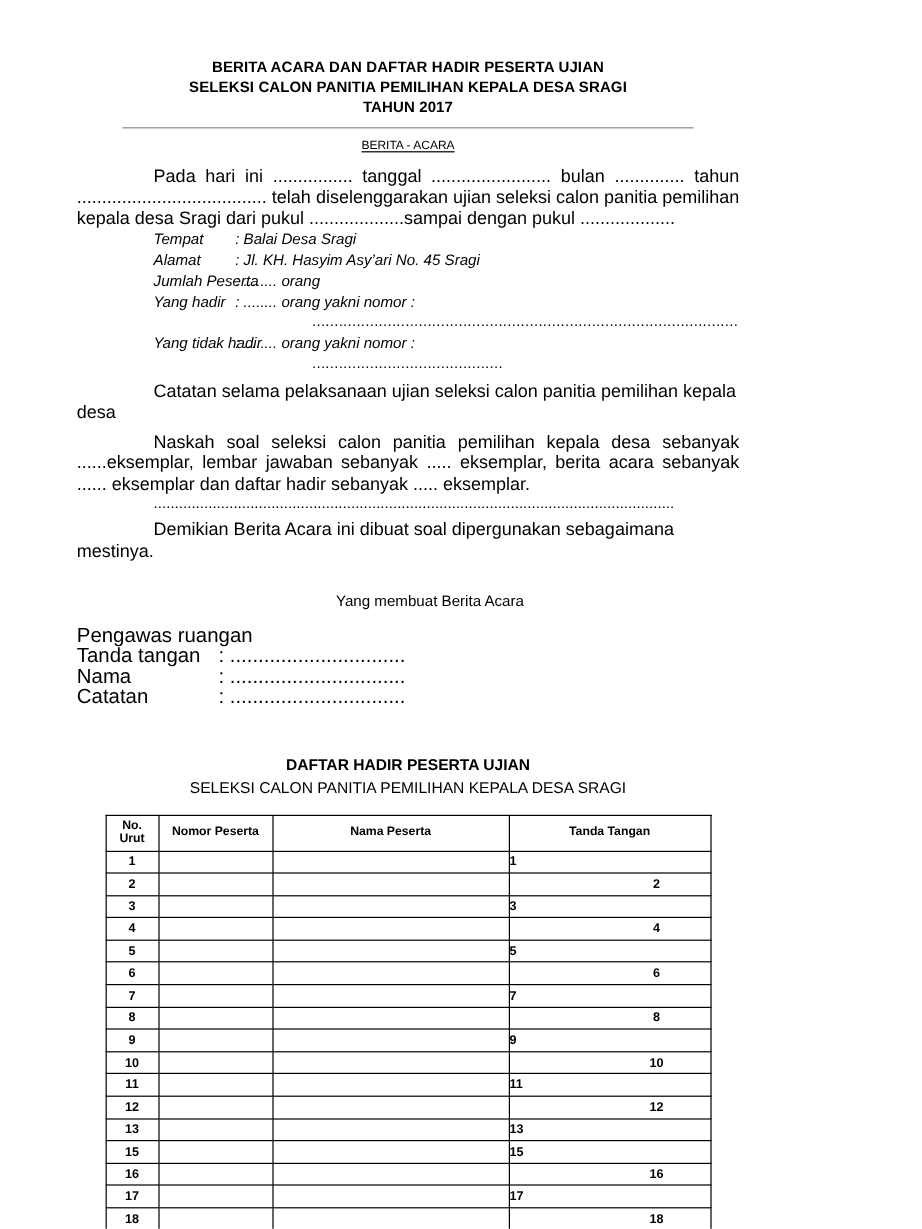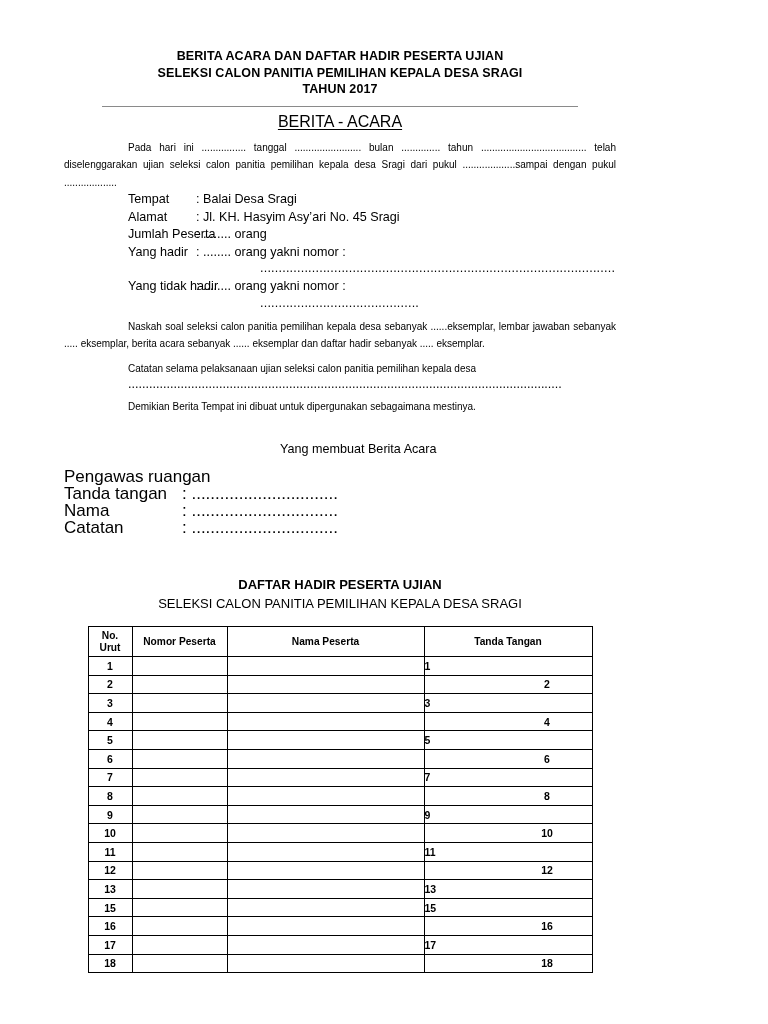--- a/index.html
+++ b/index.html
@@ -34,49 +34,50 @@
   .doc-title div { white-space: nowrap; }
 
   .rule {
     border: none;
     border-top: 1.6px solid #8a8a8a;
     margin: 8px 38px 0 38px;
   }
 
   .subtitle {
     text-align: center;
-    font-size: 16px;
+    font-size: 10px;
     line-height: 20px;
     margin-top: 5px;
   }
   .subtitle span {
     text-decoration: underline;
     text-underline-offset: 2px;
   }
 
   
   .para {
-    font-size: 10px;
+    font-size: 15px;
     line-height: 17.5px;
     text-align: justify;
     margin: 7px 0 0 0;
   }
   .para.indent { text-indent: 64px; }
   .para.nojust { text-align: left; }
 
   
   .deflist {
     margin: 0;
     padding: 0;
     font-size: 12.6px;
     line-height: 17.5px;
   }
   .defrow {
     display: flex;
     align-items: flex-end;
+    font-style: italic;
   }
   .defrow .lbl {
     width: 132px;
     flex: 0 0 132px;
     padding-left: 64px;
     box-sizing: border-box;
     white-space: nowrap;
   }
   .defrow .val { flex: 1 1 auto; }
   .defrow.tall { margin-top: 3px; }
@@ -216,26 +217,26 @@
     <div class="cont-dots">................................................................................................</div>
 
     <div class="defrow tall">
       <div class="lbl">Yang tidak hadir</div>
       <div class="val">: ........ orang yakni nomor :</div>
     </div>
     <div class="cont-dots short">...........................................</div>
 
   </div>
 
+  <p class="para indent nojust">Catatan selama pelaksanaan ujian seleksi calon panitia pemilihan kepala desa</p>
+
   <p class="para indent">Naskah soal seleksi calon panitia pemilihan kepala desa sebanyak ......eksemplar, lembar jawaban sebanyak ..... eksemplar, berita acara sebanyak ...... eksemplar dan daftar hadir sebanyak ..... eksemplar.</p>
-
-  <p class="para indent nojust">Catatan selama pelaksanaan ujian seleksi calon panitia pemilihan kepala desa</p>
   <div class="catatan-dots">............................................................................................................................</div>
 
-  <p class="para indent nojust">Demikian Berita Tempat ini dibuat untuk dipergunakan sebagaimana mestinya.</p>
+  <p class="para indent nojust">Demikian Berita Acara ini dibuat soal dipergunakan sebagaimana mestinya.</p>
 
   <div class="sign-wrap">
     <div class="sign-head">Yang membuat Berita Acara</div>
 
     <div class="sign-sub">
       <div>Pengawas ruangan</div>
 
       <div class="signrow">
         <div class="lbl">Tanda tangan</div>
         <div class="val">: ...............................</div>

